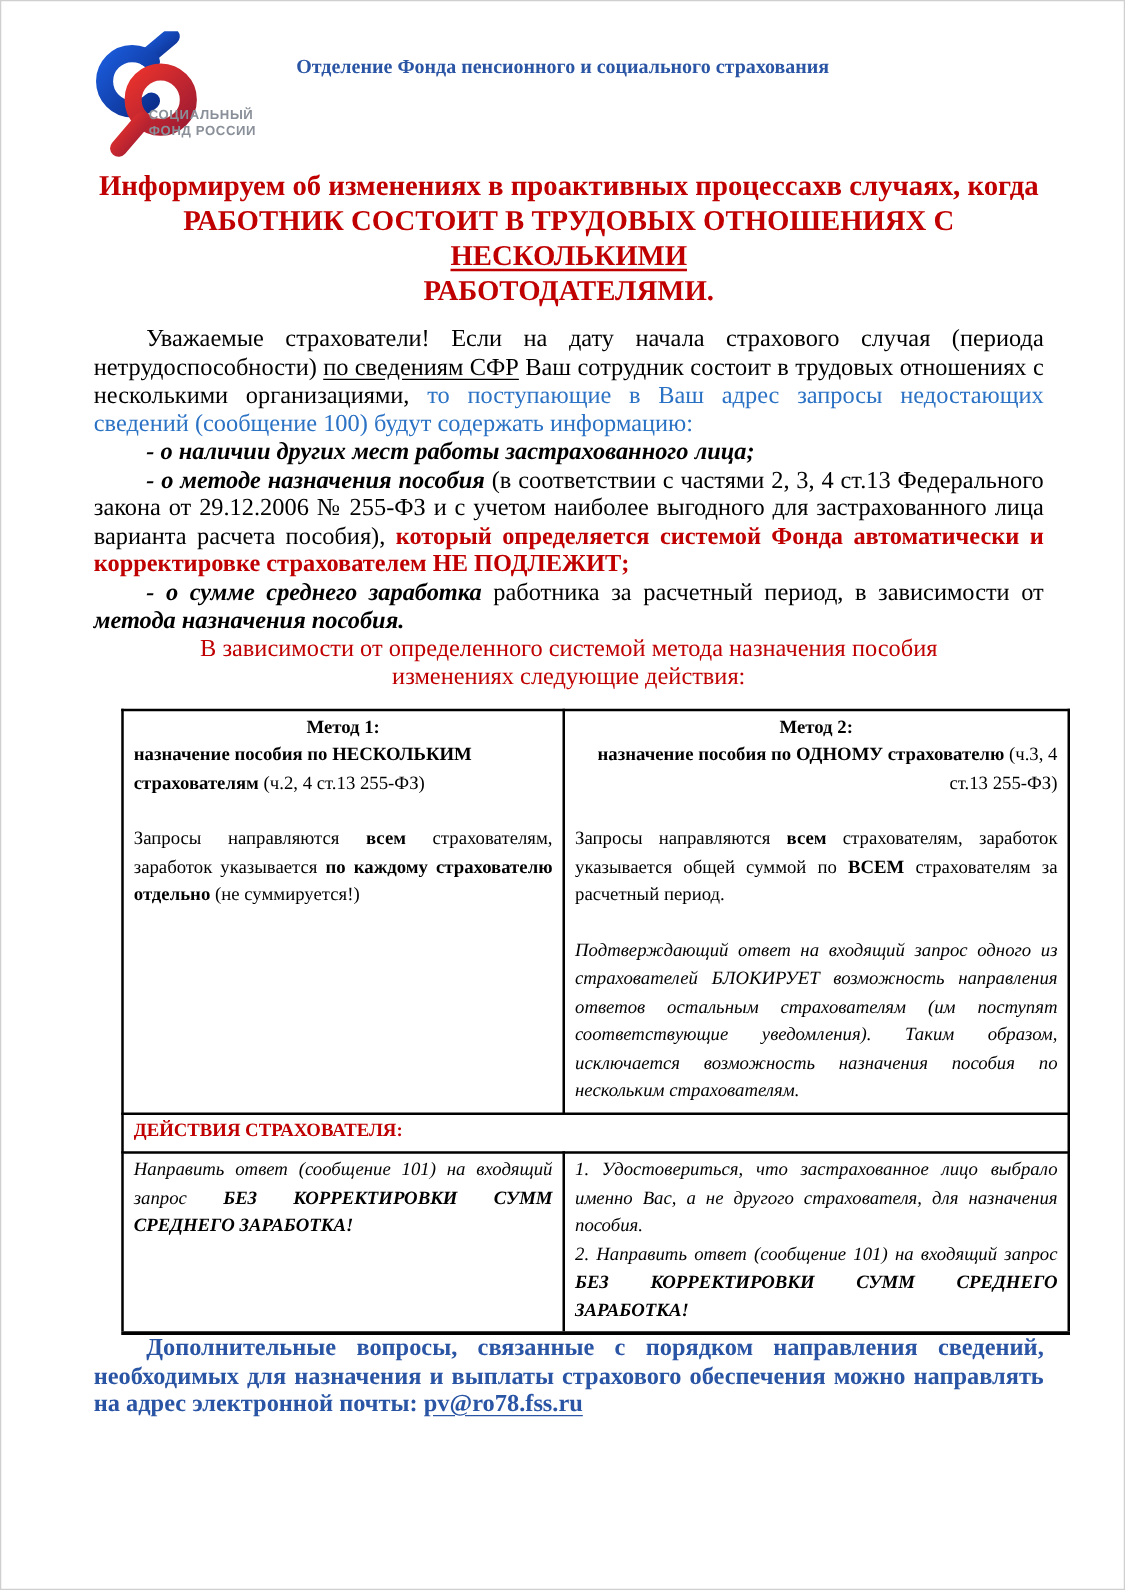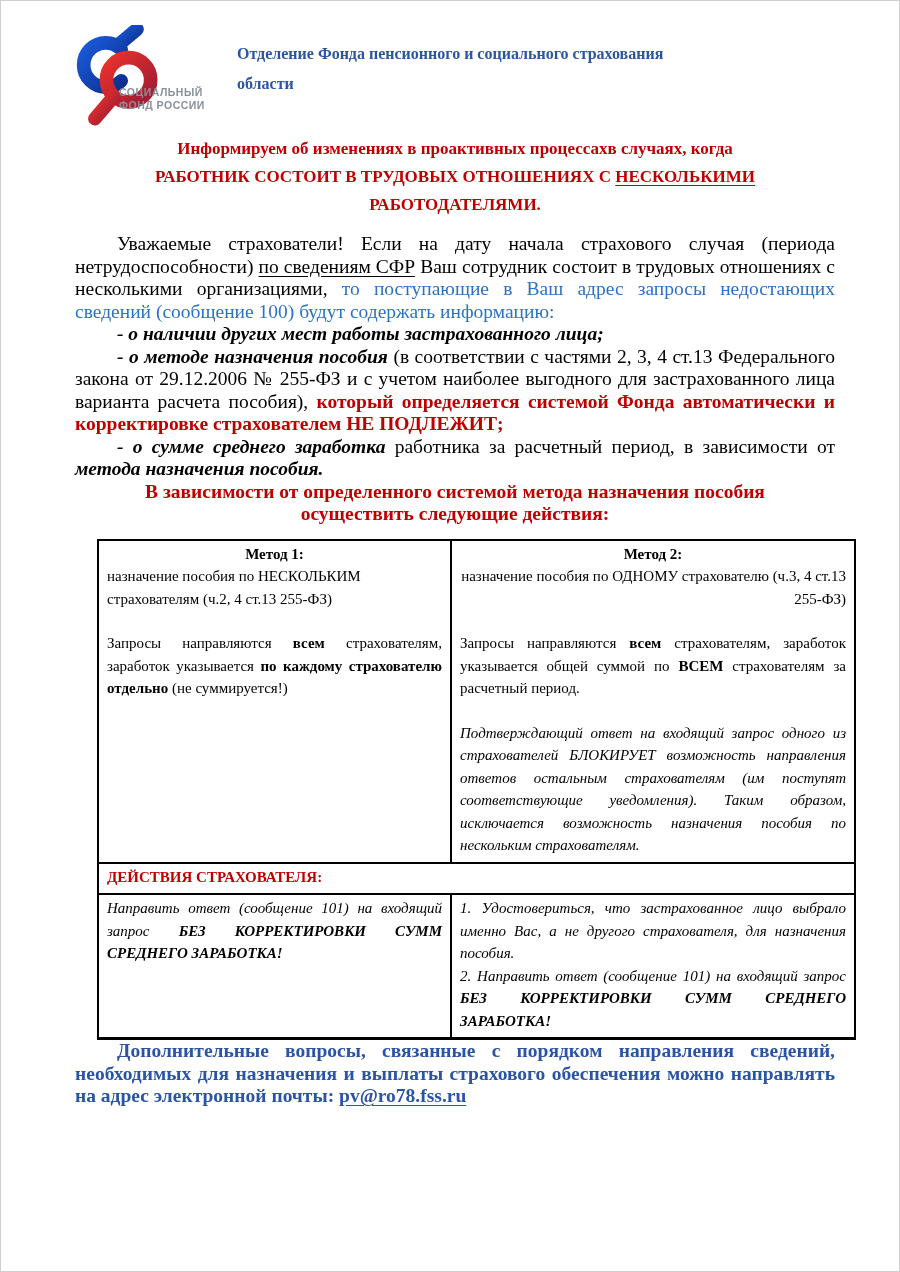--- a/index.html
+++ b/index.html
@@ -23,51 +23,51 @@
     font-size:10.5px;line-height:12.5px;letter-spacing:.5px;
     color:var(--logo_gray);font-weight:700;white-space:nowrap;
   }
   .org-name{
     flex:1;text-align:left;color:var(--org_blue);
     font-weight:700;font-size:16px;line-height:30px;padding-top:14px;
   }
   
   .doc-title{
     margin-top:6px;text-align:center;color:var(--dark_red);
-    font-weight:700;font-size:17px;line-height:28px;
+    font-weight:700;font-size:23px;line-height:28px;
   }
   .u{text-decoration:underline;text-underline-offset:3px;}
   
   .para{
     margin:0;font-size:19.5px;line-height:22.5px;
     text-align:justify;text-indent:42px;
   }
   .para.first{margin-top:14px;}
   .blue-bold{color:var(--bright_blue);font-weight:400;}
   .red-bold{color:var(--dark_red);font-weight:700;}
   .bi{font-weight:700;font-style:italic;}
   .red-note{
-    margin:0;text-align:center;color:var(--dark_red);font-weight:700;
+    margin:0;text-align:center;color:var(--dark_red);font-weight:400;
     font-size:19.5px;line-height:22.5px;
   }
   
   table.methods{
     border-collapse:collapse;table-layout:fixed;
     width:757px;margin:13px 0 0 22px;
   }
   table.methods td{
     border:2px solid #000;vertical-align:top;
     padding:2px 8px 5px 8px;
     font-size:15px;line-height:22.5px;
   }
   tr.actions-row td{border-bottom-width:3px;}
   .cell-head-line{text-align:center;font-weight:700;}
   .cell-sub-left{text-align:left;}
   .cell-sub-center{text-align:right;}
-  .cell-sub-left b,.cell-sub-center b{font-weight:400;margin-top:12px;}
+  .cell-sub-left b,.cell-sub-center b{font-weight:700;margin-top:12px;}
   .cell-body{margin-top:22px;text-align:justify;}
   .cell-note{margin-top:22px;text-align:justify;font-style:italic;}
   .actions-title{
     text-align:left;color:var(--dark_red);font-weight:700;font-size:20px;
     line-height:24px;
   }
   .action-cell{font-style:italic;text-align:justify;}
   .action-cell .bseg{font-weight:700;}
   .action-item{margin:0;text-align:justify;}
   
@@ -99,41 +99,40 @@
         <circle cx="66" cy="52" r="21" stroke="url(#lgr)" stroke-width="13" fill="none"></circle>
         <path d="M52 68 L34 89" stroke="url(#lgr)" stroke-width="13" stroke-linecap="round" fill="none"></path>
       </svg>
       <div class="logo-caption">
         <div>СОЦИАЛЬНЫЙ</div>
         <div>ФОНД РОССИИ</div>
       </div>
     </div>
     <div class="org-name">
       <div>Отделение Фонда пенсионного и социального страхования</div>
-      <div>области</div>
     </div>
   </div>
 
   <div class="doc-title">
     <div>Информируем об изменениях в проактивных процессахв случаях, когда</div>
     <div><span>РАБОТНИК СОСТОИТ В ТРУДОВЫХ ОТНОШЕНИЯХ С </span><span class="u">НЕСКОЛЬКИМИ</span></div>
     <div>РАБОТОДАТЕЛЯМИ.</div>
   </div>
 
   <p class="para first"><span>Уважаемые страхователи! Если на дату начала страхового случая (периода нетрудоспособности) </span><span class="u">по сведениям СФР</span><span> Ваш сотрудник состоит в трудовых отношениях с несколькими организациями, </span><span class="blue-bold">то поступающие в Ваш адрес запросы недостающих сведений (сообщение 100) будут содержать информацию:</span></p>
 
   <p class="para bi">- о наличии других мест работы застрахованного лица;</p>
 
   <p class="para"><span class="bi">- о методе назначения пособия </span><span>(в соответствии с частями 2, 3, 4 ст.13 Федерального закона от 29.12.2006 № 255-ФЗ и с учетом наиболее выгодного для застрахованного лица варианта расчета пособия), </span><span class="red-bold">который определяется системой Фонда автоматически и корректировке страхователем НЕ ПОДЛЕЖИТ;</span></p>
 
   <p class="para"><span class="bi">- о сумме среднего заработка </span><span>работника за расчетный период, в зависимости от </span><span class="bi">метода назначения пособия.</span></p>
 
   <div class="red-note">
     <div>В зависимости от определенного системой метода назначения пособия</div>
-    <div>осуществить следующие действия:</div>
+    <div>изменениях следующие действия:</div>
   </div>
 
   <table class="methods">
     <colgroup>
         <col style="width:353px">
         <col style="width:404px">
       </colgroup>
     <tbody>
     <tr>
       <td>

